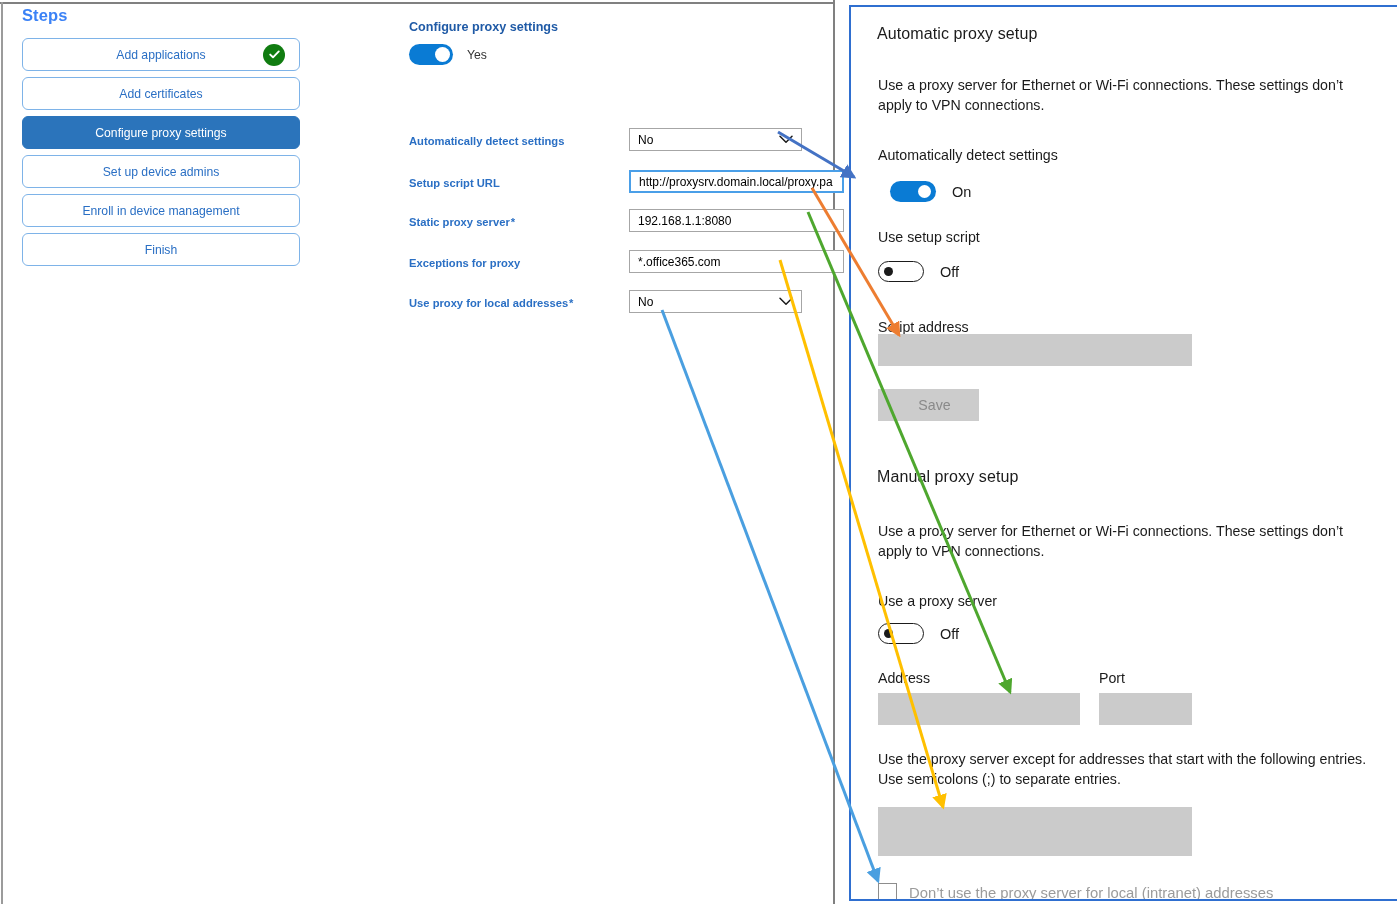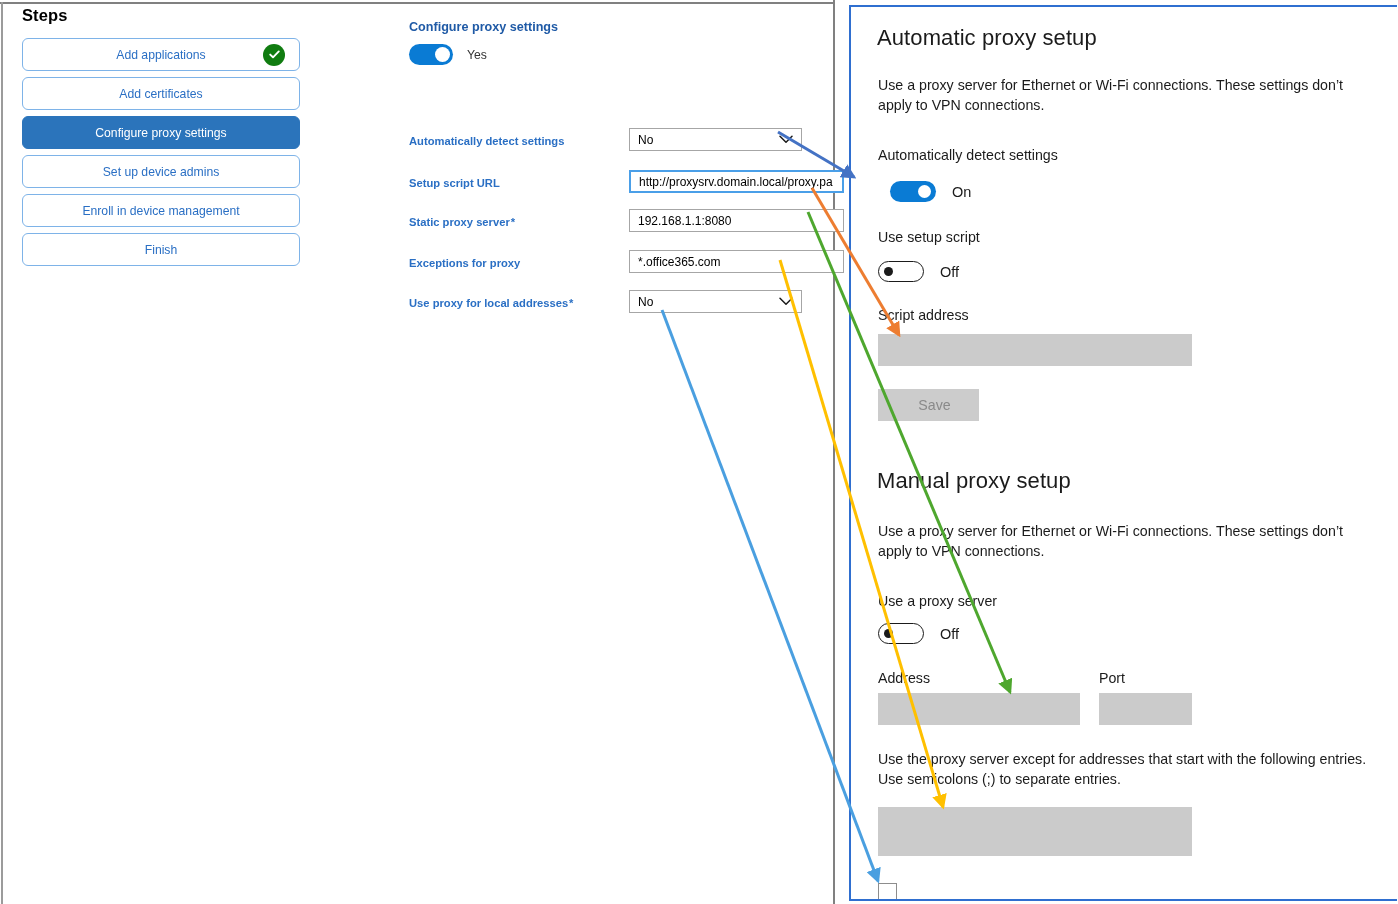--- a/index.html
+++ b/index.html
@@ -35,21 +35,21 @@
   }
 
   
   .steps-panel {
     position: absolute; left: 10px; top: 6px;
     width: 300px;
   }
   .steps-title {
     font-size: 16.5px;
     font-weight: bold;
-    color: #000000;
+    color: #3b82f6;
     margin: 0 0 13px 12px;
     letter-spacing: .1px;
   }
   .step-btn {
     position: relative;
     height: 33px;
     margin: 0 0 6px 12px;
     width: 278px;
     border: 1px solid #7eb3e8;
     border-radius: 6px;
@@ -137,21 +137,21 @@
     left: 849px; top: 5px;
     width: 548px; height: 896px;
     border: 2px solid #2f6fd0;
     border-right: none;
     background: #ffffff;
     overflow: hidden;
   }
   .win-inner { position: relative; padding: 0; height: 100%; }
   .w-h1 {
     position: absolute;
-    font-size: 22px; font-weight: 400; color: #1b1b1b;
+    font-size: 16px; font-weight: 400; color: #1b1b1b;
     letter-spacing: .1px;
   }
   .w-p {
     position: absolute;
     font-size: 14.2px; color: #1b1b1b; line-height: 1.42;
     width: 498px;
   }
   .w-lbl {
     position: absolute;
     font-size: 14.2px; color: #1b1b1b;
@@ -320,21 +320,21 @@
       </div>
 
       <div class="w-lbl" style="left:27px; top:222px;">Use setup script</div>
       <div class="w-tgl-row" style="left:27px; top:254px;">
         <div class="w-tgl off">
             <span class="k"></span>
           </div>
         <span class="w-tgl-txt">Off</span>
       </div>
 
-      <div class="w-lbl" style="left:27px; top:300px;text-align:right;">Script address</div>
+      <div class="w-lbl" style="left:27px; top:312px;text-align:right;">Script address</div>
       <div class="w-box" style="left:27px; top:327px; width:314px; height:32px;"></div>
 
       <div class="w-save" style="left:27px; top:382px; width:101px; height:32px;padding-left:12px;">Save</div>
 
       <div class="w-h1" style="left:26px; top:461px;">Manual proxy setup</div>
       <div class="w-p" style="left:27px; top:514px;">Use a proxy server for Ethernet or Wi-Fi connections. These settings don’t apply to VPN connections.</div>
 
       <div class="w-lbl" style="left:27px; top:586px;">Use a proxy server</div>
       <div class="w-tgl-row" style="left:27px; top:616px;">
         <div class="w-tgl off">
@@ -347,20 +347,21 @@
       <div class="w-box" style="left:27px; top:686px; width:202px; height:32px;"></div>
 
       <div class="w-lbl" style="left:248px; top:663px;">Port</div>
       <div class="w-box" style="left:248px; top:686px; width:93px; height:32px;"></div>
 
       <div class="w-p" style="left:27px; top:742px;">Use the proxy server except for addresses that start with the following entries. Use semicolons (;) to separate entries.</div>
       <div class="w-box" style="left:27px; top:800px; width:314px; height:49px;"></div>
 
       <div class="w-check-row" style="left:27px; top:876px;">
         <span class="w-check"></span>
+        <span class="w-check-lbl">Don’t use the proxy server for local (intranet) addresses</span>
       </div>
 
     </div>
   </div>
 
   <svg class="arrows" viewBox="0 0 1398 904">
     <defs>
       <marker id="ah-blue" markerWidth="5" markerHeight="5" refX="4.1" refY="2.5" orient="auto">
         <path d="M0,0 L5,2.5 L0,5 z" fill="#4472C4"></path>
       </marker>

